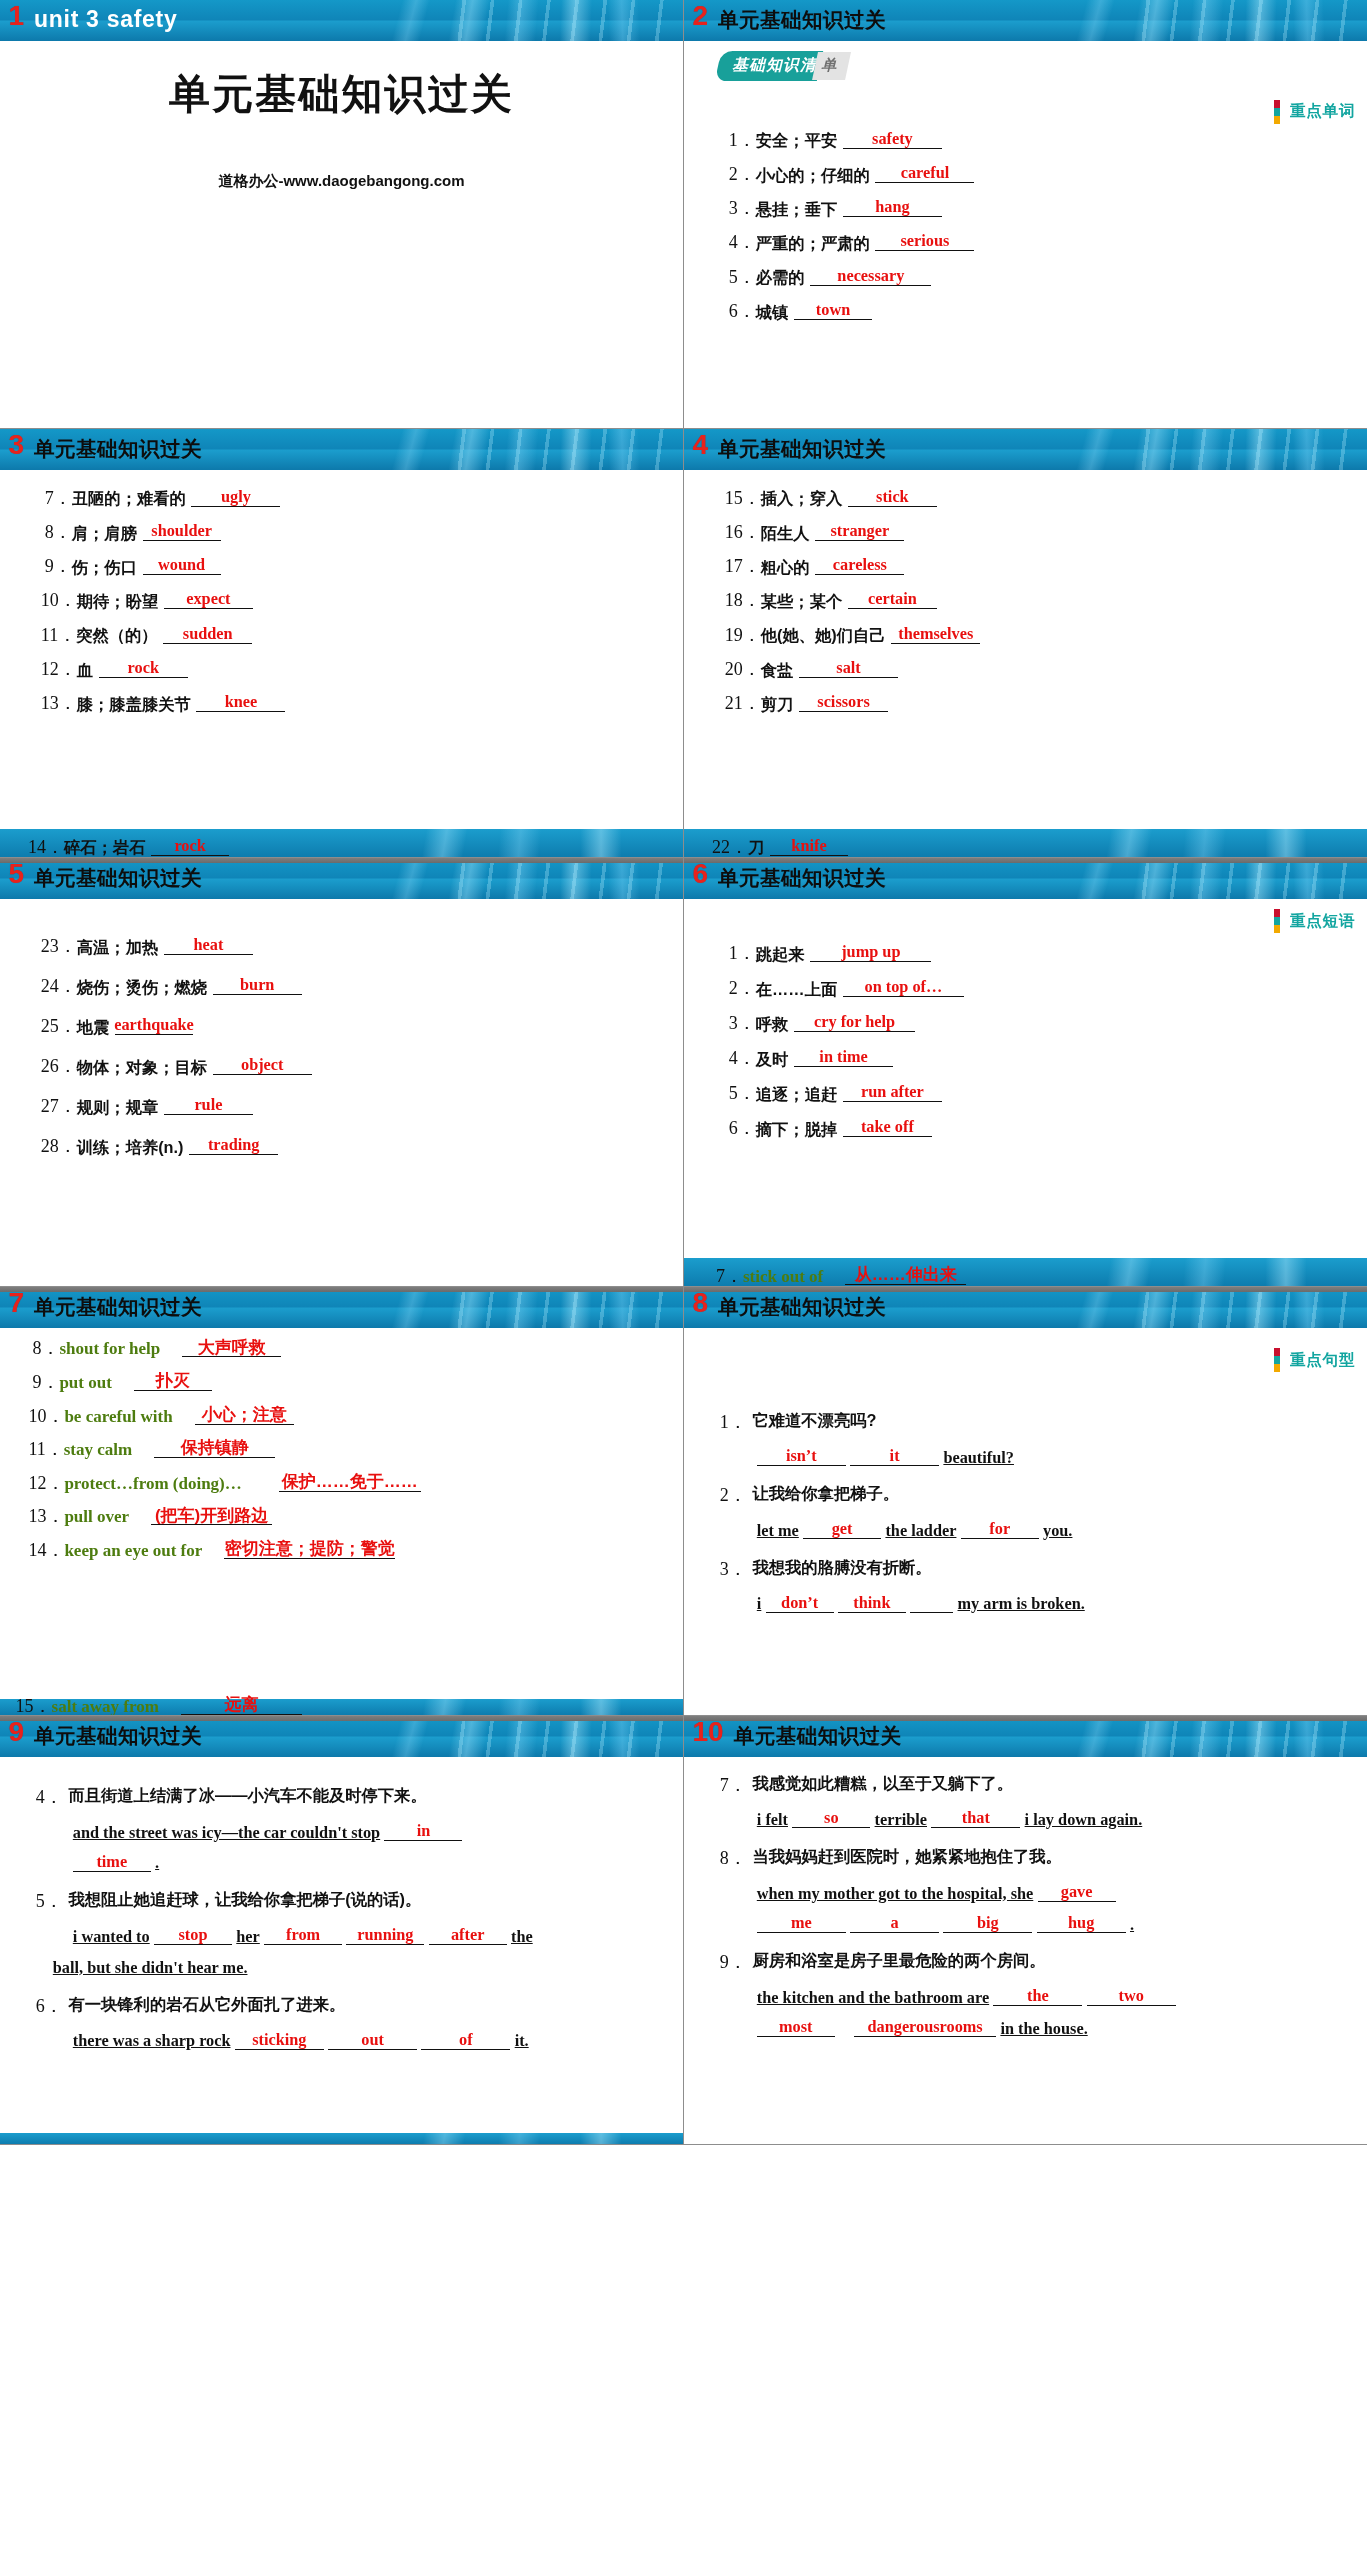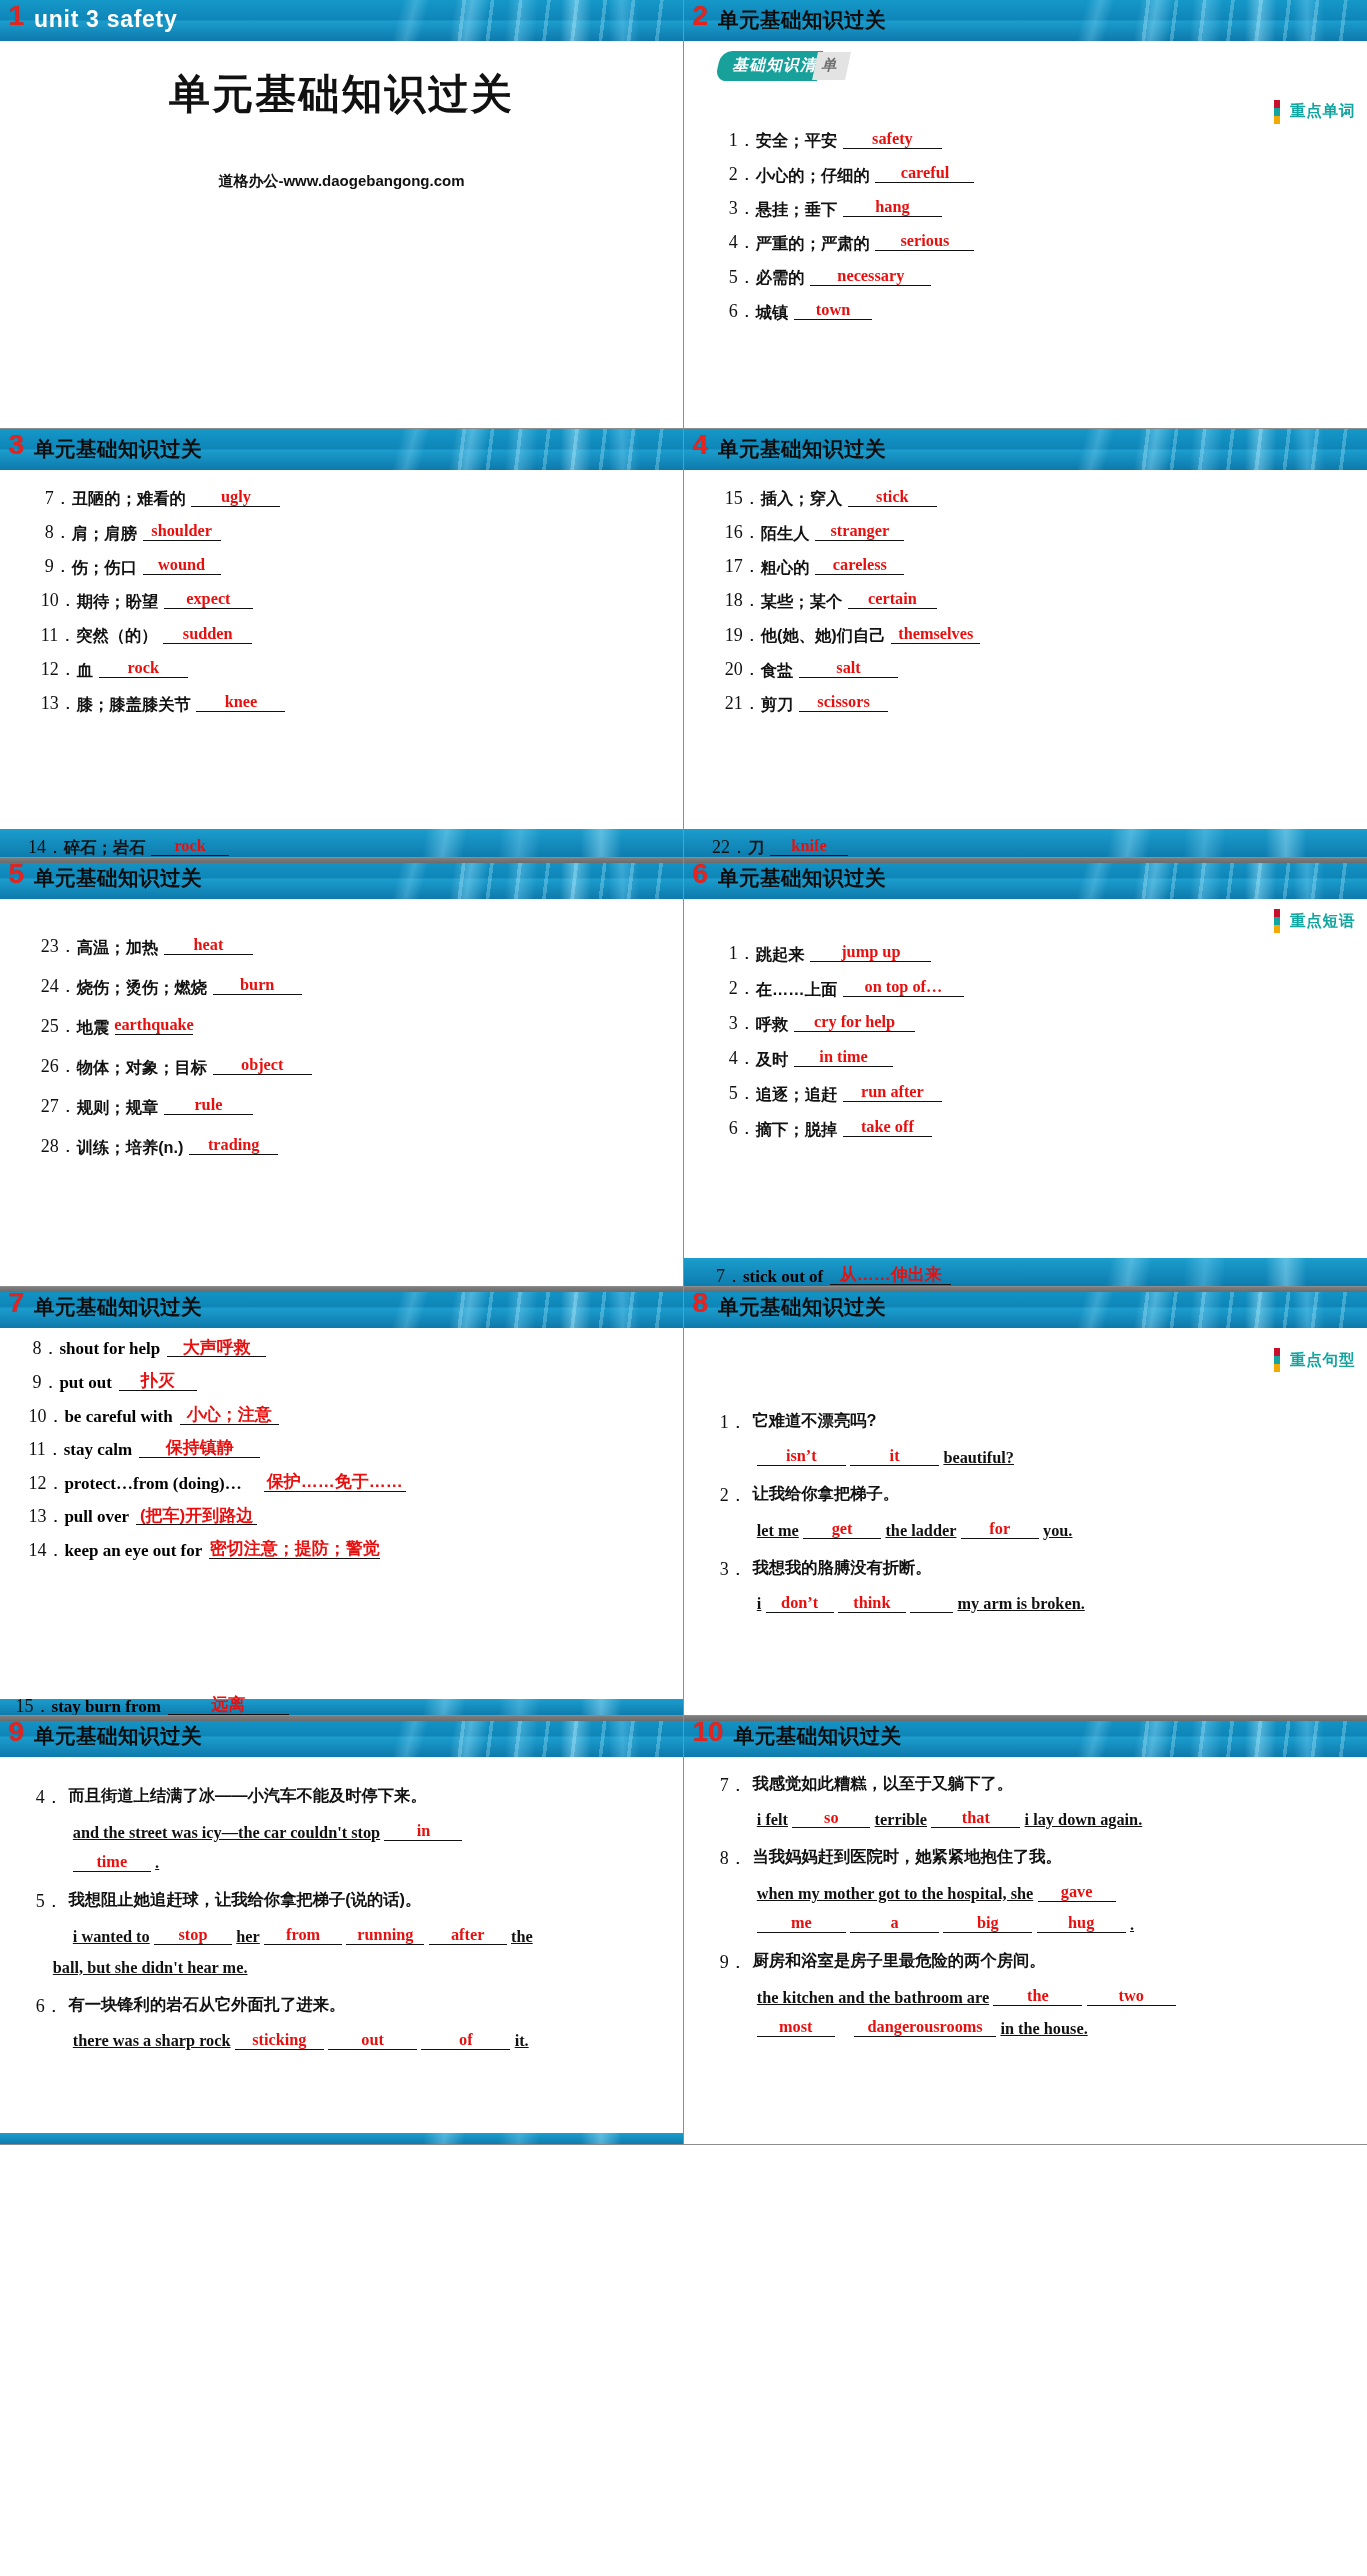--- a/index.html
+++ b/index.html
@@ -174,23 +174,23 @@
     text-align: right;
     font-family: "Liberation Serif", serif;
     font-weight: 400;
     font-size: 18px;
   }
   .row .cn { margin-right: 5.7px; white-space: nowrap; }
   .row .en-serif {
     font-family: "Liberation Serif", serif;
     font-weight: 700;
     font-size: 17px;
-    margin-right: 7px;
+    margin-right: 22px;
     white-space: nowrap;
-    color: #000000;
+    color: #4d7c0f;
   }
 
   
   .blank {
     position: relative;
     display: inline-block;
     border-bottom: 1.4px solid #111;
     height: 15.6px;
     vertical-align: bottom;
   }
@@ -680,21 +680,21 @@
             <span class="blank w240">
               <span class="ans cn">密切注意；提防；警觉</span>
             </span>
           </div>
       </div>
     </div>
     <div class="footband" style="height:15.6px"></div>
     <div class="overflow-row" style="left:15.6px;bottom:0">
       <div class="row" style="margin-bottom:0">
           <span class="idx">15．</span>
-          <span class="en-serif">stay burn from</span>
+          <span class="en-serif">salt away from</span>
           <span class="blank w170">
             <span class="ans cn">远离</span>
           </span>
         </div>
     </div>
   </div>
 
   <div class="slide right">
     <div class="topstrip"></div>
     <div class="band">

